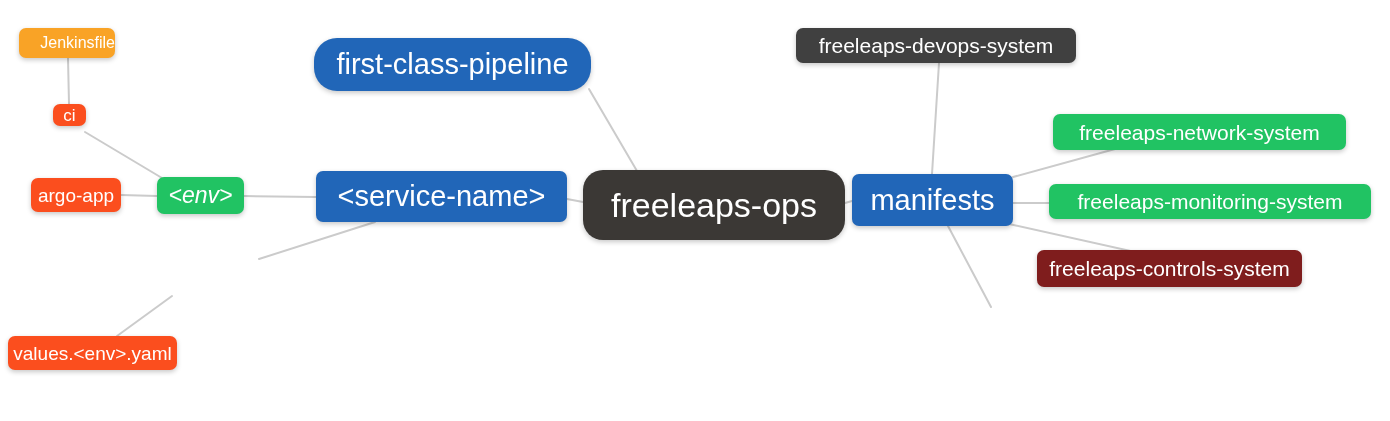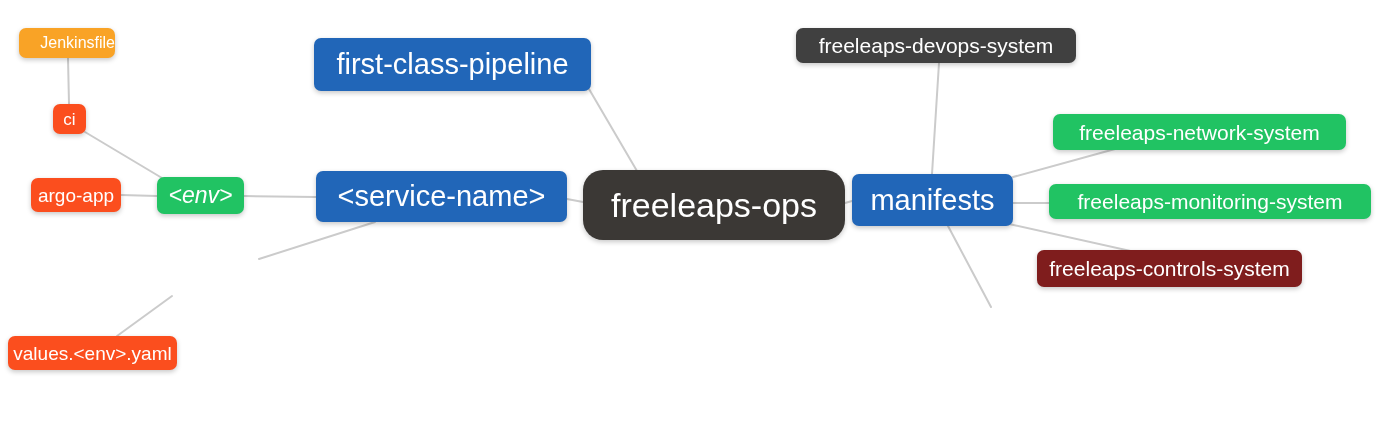--- a/index.html
+++ b/index.html
@@ -53,33 +53,33 @@
       <line x1="939" y1="63" x2="932" y2="174" stroke="#CBCBCB" stroke-width="2" stroke-linecap="round"></line>
       <line x1="1013" y1="177" x2="1115" y2="149" stroke="#CBCBCB" stroke-width="2" stroke-linecap="round"></line>
       <line x1="1013" y1="203" x2="1049" y2="203" stroke="#CBCBCB" stroke-width="2" stroke-linecap="round"></line>
       <line x1="1009" y1="224" x2="1162" y2="258" stroke="#CBCBCB" stroke-width="2" stroke-linecap="round"></line>
       <line x1="948" y1="226" x2="991" y2="307" stroke="#CBCBCB" stroke-width="2" stroke-linecap="round"></line>
     </svg>
 
 <div class="node" style="left: 19px; top: 28px; width: 96px; height: 30px; background: rgb(249, 163, 38); font-size: 16px; color: rgb(255, 255, 255); justify-content: flex-end;">
       <span>Jenkinsfile</span>
     </div>
-    <div class="node" style="left: 53px; top: 104px; width: 33px; height: 30px; background: rgb(251, 78, 30); font-size: 17px; color: rgb(255, 255, 255);">
+    <div class="node" style="left: 53px; top: 104px; width: 33px; height: 22px; background: rgb(251, 78, 30); font-size: 17px; color: rgb(255, 255, 255);">
       <span>ci</span>
     </div>
     <div class="node" style="left: 31px; top: 178px; width: 90px; height: 34px; background: rgb(251, 78, 30); font-size: 19px; color: rgb(255, 255, 255);">
       <span>argo-app</span>
     </div>
     <div class="node" style="left: 157px; top: 177px; width: 87px; height: 37px; background: rgb(33, 195, 99); font-size: 23px; color: rgb(255, 255, 255); font-style: italic;">
       <span>&lt;env&gt;</span>
     </div>
     <div class="node" style="left: 8px; top: 336px; width: 169px; height: 34px; background: rgb(251, 78, 30); font-size: 19px; color: rgb(255, 255, 255);">
       <span>values.&lt;env&gt;.yaml</span>
     </div>
-    <div class="node" style="left: 314px; top: 38px; width: 277px; height: 53px; background: rgb(33, 102, 184); font-size: 29px; color: rgb(255, 255, 255);">
+    <div class="node" style="left: 314px; top: 38px; width: 277px; height: 53px; background: rgb(33, 102, 184); font-size: 29px; color: rgb(255, 255, 255); border-radius: 23px;">
       <span>first-class-pipeline</span>
     </div>
     <div class="node" style="left: 316px; top: 171px; width: 251px; height: 51px; background: rgb(33, 102, 184); font-size: 29px; color: rgb(255, 255, 255);">
       <span>&lt;service-name&gt;</span>
     </div>
     <div class="node" style="left: 583px; top: 170px; width: 262px; height: 70px; background: rgb(59, 56, 53); font-size: 34px; color: rgb(255, 255, 255); border-radius: 20px;">
       <span>freeleaps-ops</span>
     </div>
     <div class="node" style="left: 852px; top: 174px; width: 161px; height: 52px; background: rgb(33, 102, 184); font-size: 29px; color: rgb(255, 255, 255);">
       <span>manifests</span>

